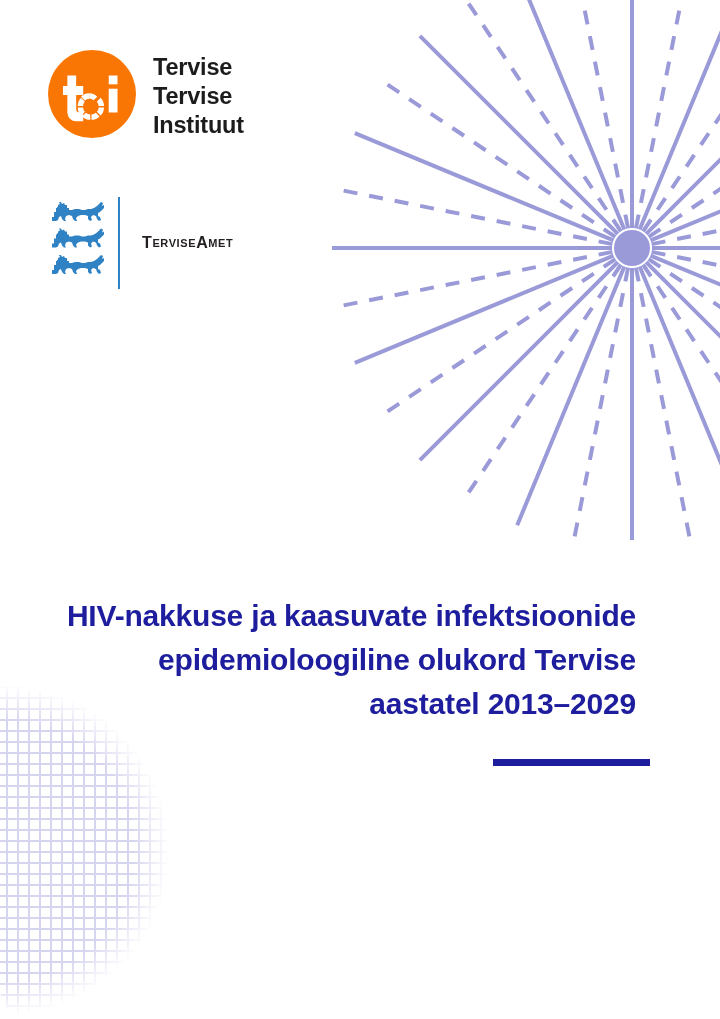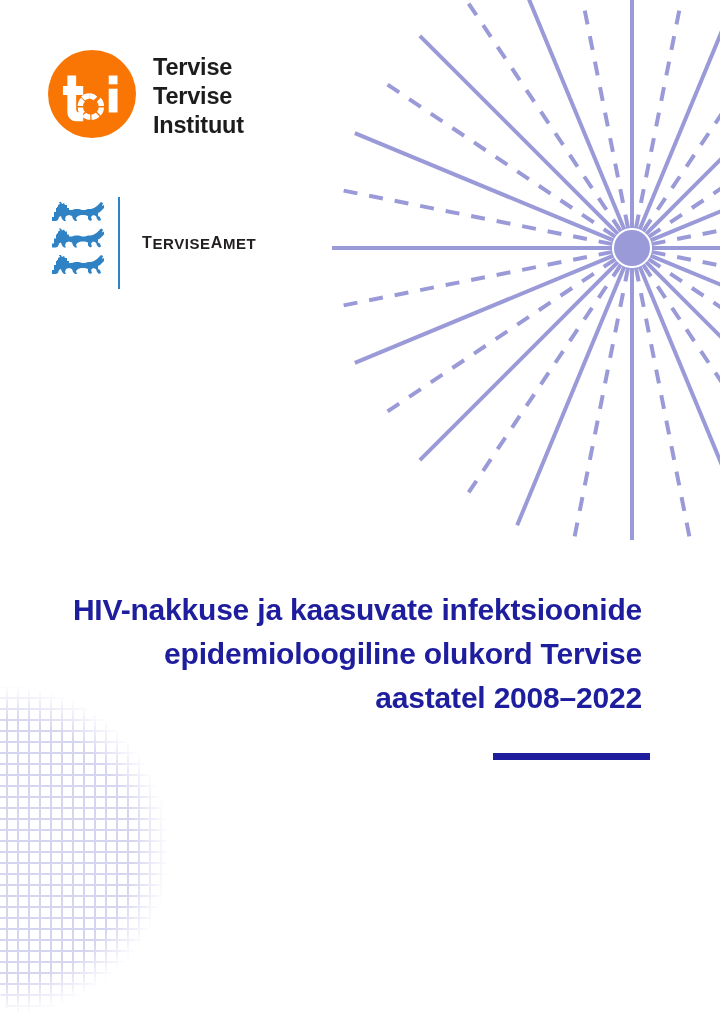--- a/index.html
+++ b/index.html
@@ -92,34 +92,34 @@
     font-family: "Liberation Sans", sans-serif;
     font-weight: bold;
     color: #231f20;
     white-space: nowrap;
   }
   #ta-wordmark .sc-big {
     font-size: 16px;
     letter-spacing: 0.6px;
   }
   #ta-wordmark .sc-small {
-    font-size: 15px;
+    font-size: 11px;
     letter-spacing: 0.6px;
   }
 
   
   #title-block {
     position: absolute;
     left: 40px;
     top: 580px;
     width: 610px;
     text-align: right;
   }
   #doc-title {
-    margin: 8px;
+    margin: 14px;
     font-family: "Liberation Sans", sans-serif;
     font-weight: bold;
     font-size: 30px;
     line-height: 44px;
     color: #1d1d9e;
     letter-spacing: -0.2px;
   }
   #title-rule {
     margin-top: 33px;
     margin-left: auto;
@@ -240,18 +240,18 @@
         <span class="sc-small">ERVISE</span>
         <span class="sc-big">A</span>
         <span class="sc-small">MET</span>
     </div>
   </div>
 
   <div id="title-block">
     <h1 id="doc-title">
       <span>HIV-nakkuse ja kaasuvate infektsioonide</span><br>
       <span>epidemioloogiline olukord Tervise</span><br>
-      <span>aastatel 2008–2022</span>
+      <span>aastatel 2013–2029</span>
     </h1>
     <div id="title-rule"></div>
   </div>
 
 </div>
 
 </body></html>

